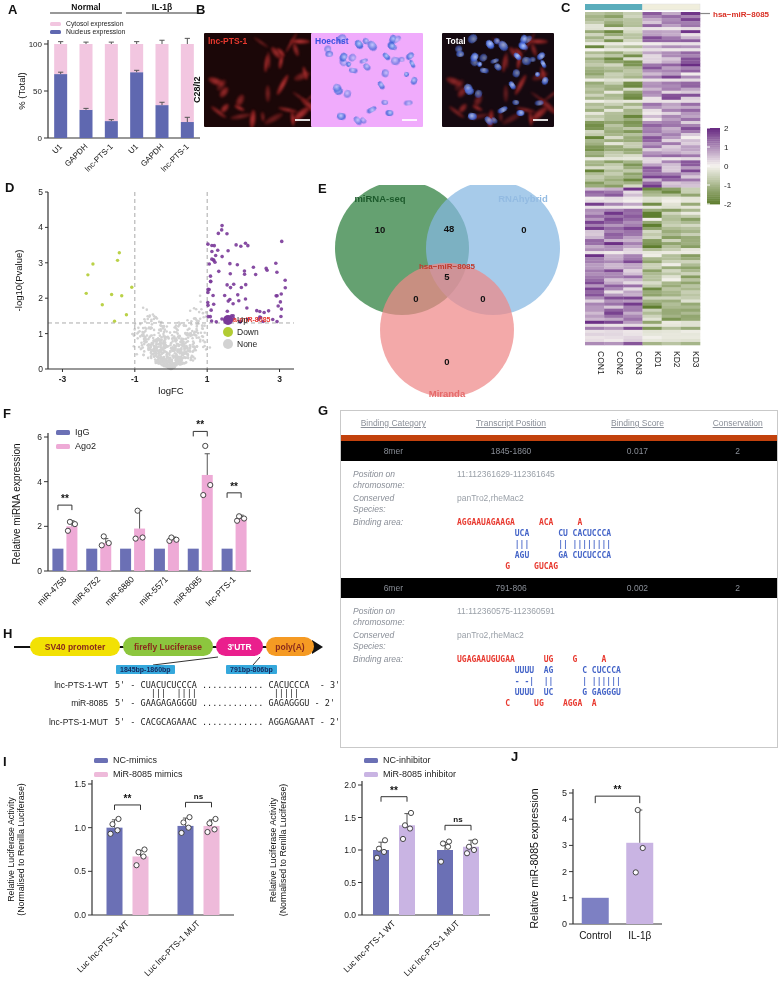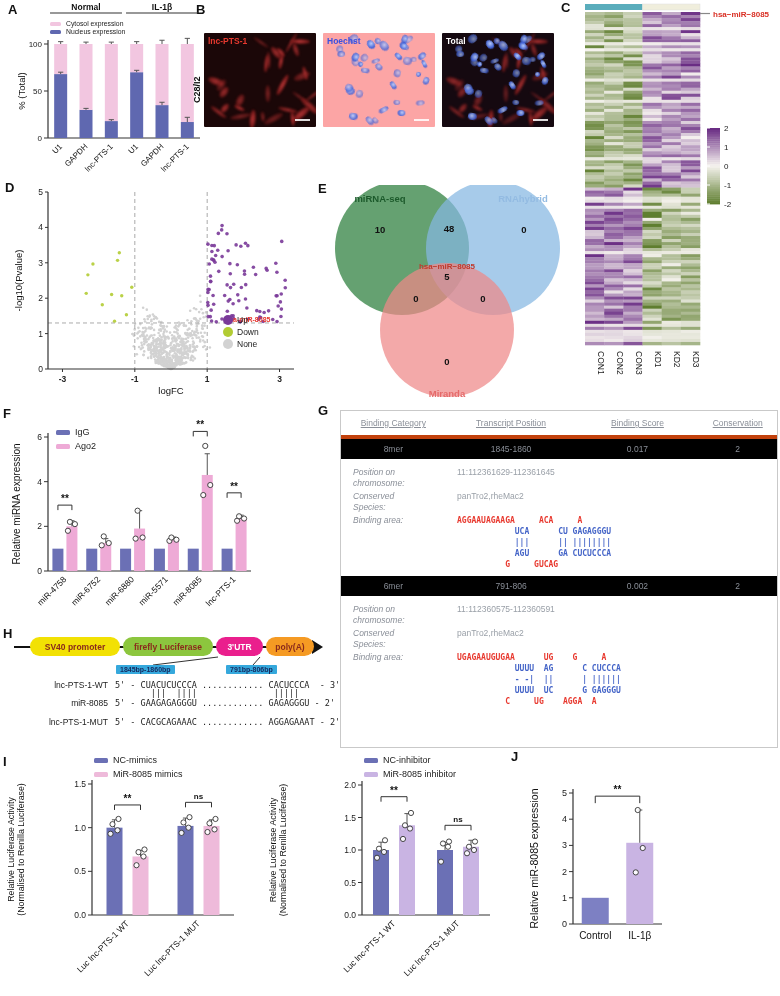--- a/index.html
+++ b/index.html
@@ -3,33 +3,33 @@
 <meta charset="utf-8">
 <style>
   html,body{margin:0;padding:0;background:#ffffff;}
   .fig{position:relative;width:780px;height:996px;background:#fff;font-family:"Liberation Sans",sans-serif;overflow:hidden;}
   .plabel{position:absolute;font-size:13px;font-weight:bold;color:#111;}
   .chart{position:absolute;}
   svg text{font-family:"Liberation Sans",sans-serif;}
   
   .micro{position:absolute;top:33px;width:112px;height:94px;overflow:hidden;border-radius:1px;}
   .micro.m1{left:204px;background:#1b0708;}
-  .micro.m2{left:323px;background:#fca5a5;}
+  .micro.m2{left:311px;background:#f0abfc;}
   .micro.m3{left:442px;background:#150910;}
   .micro-label{position:absolute;top:3px;left:4px;font-size:8.5px;font-weight:bold;z-index:3;}
   .m1 .micro-label{color:#e8392f;}
   .m2 .micro-label{color:#3a50e0;}
   .m3 .micro-label{color:#ffffff;}
   .sbar{position:absolute;right:6px;bottom:6px;width:15px;height:2px;background:#fff;opacity:.85;z-index:3;}
   .cell{position:absolute;border-radius:50%;}
   .rowlabel-b{position:absolute;left:192px;top:103px;font-size:9px;font-weight:bold;color:#111;transform:rotate(-90deg);transform-origin:0 0;}
   
   .gwrap{position:absolute;left:340px;top:410px;width:438px;height:338px;border:1px solid #c9c9c9;background:#fff;box-sizing:border-box;font-size:8.5px;color:#8a8f98;}
   .grow{display:flex;align-items:center;}
-  .ghead{height:24px;border-bottom:4px solid #c2410c;}
+  .ghead{height:24px;border-bottom:6px solid #c2410c;}
   .gband{height:20px;background:#000000;}
   .gc{text-align:center;}
   .gc.c1{width:24%;} .gc.c2{width:30%;} .gc.c3{width:28%;} .gc.c4{width:18%;}
   .hlink{text-decoration:underline;}
   .gdetail{padding:6px 0 4px 0;}
   .drow{display:flex;margin:2px 0;}
   .dlab{width:96px;padding-left:12px;font-style:italic;white-space:pre-line;flex:none;line-height:11px;}
   .dval{padding-left:8px;color:#9aa0a8;line-height:11px;}
   .aln{padding-left:8px;}
   .aln pre{margin:0;font-family:"DejaVu Sans Mono",monospace;font-size:8px;line-height:11px;font-weight:bold;}
@@ -1926,21 +1926,21 @@
         </div>
       <div class="drow">
           <span class="dlab">Conserved
 Species:</span>
           <span class="dval">panTro2,rheMac2</span>
         </div>
       <div class="drow">
           <span class="dlab">Binding area:</span>
         <div class="aln">
           <pre class="seq-red">AGGAAUAGAAGA     ACA     A</pre>
-          <pre class="seq-blue">            UCA      CU GAGAGGGU</pre>
+          <pre class="seq-blue">            UCA      CU CACUCCCA</pre>
           <pre class="seq-blue">            |||      || ||||||||</pre>
           <pre class="seq-blue">            AGU      GA CUCUCCCA</pre>
           <pre class="seq-red">          G     GUCAG</pre>
         </div>
       </div>
     </div>
     <div class="grow gband">
       <span class="gc c1">6mer</span>
       <span class="gc c2">791-806</span>
       <span class="gc c3">0.002</span>

